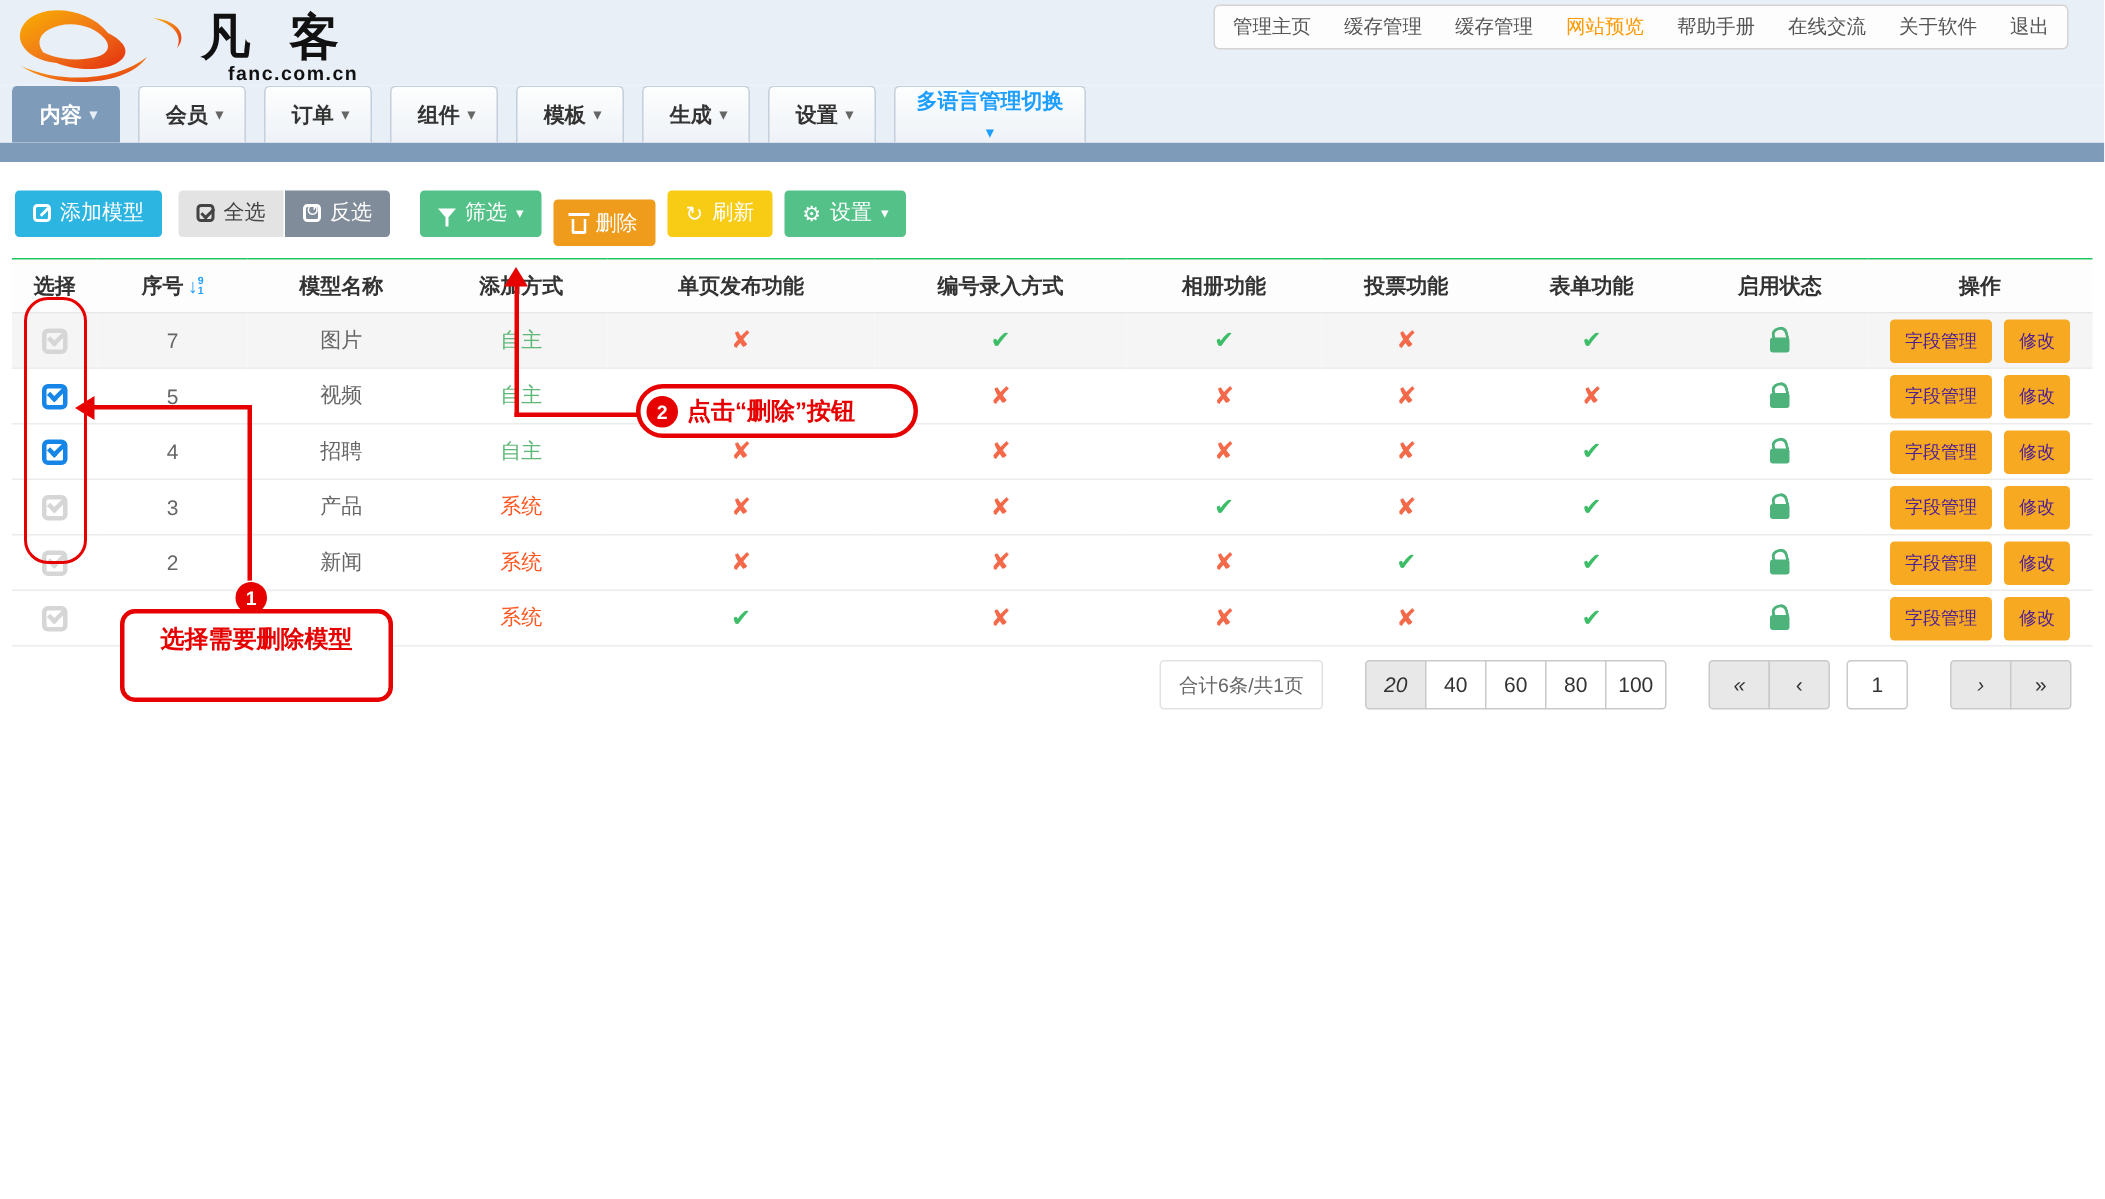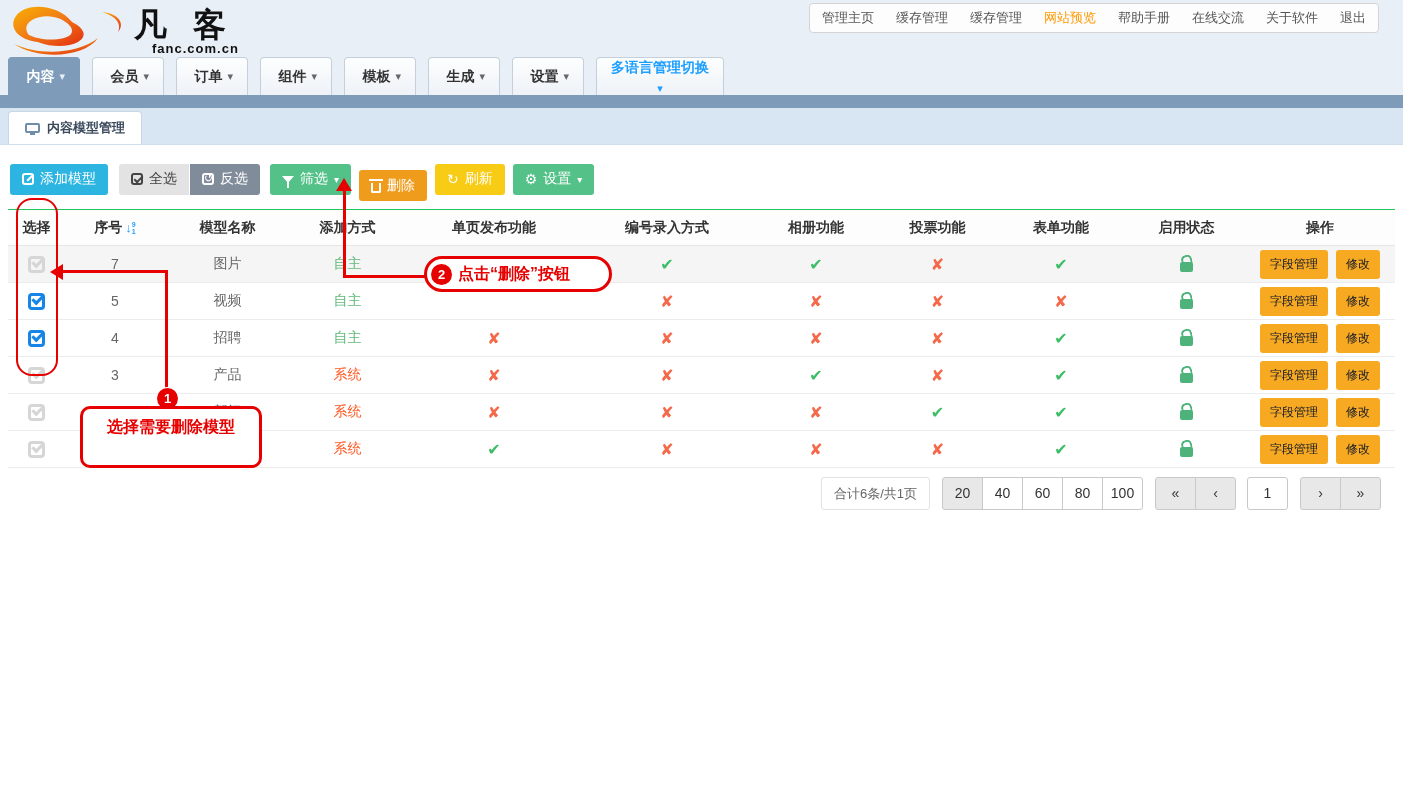--- a/index.html
+++ b/index.html
@@ -37,21 +37,21 @@
   .monitor { position:relative; width:15px; height:10px; border:2px solid #6f8caa; border-radius:2px; display:inline-block; }
   .monitor::after { content:""; position:absolute; left:3px; bottom:-4px; width:5px; height:2px; background:#6f8caa; box-shadow:-2px 2px 0 2px transparent; }
 
   
   .toolbar { padding:12px 0 8px 10px; background:#fff; }
   .t-btn { display:inline-flex; align-items:center; gap:6px; height:31px; padding:0 12px; border:none; border-radius:3px;
            color:#fff; font-size:14px; cursor:pointer; vertical-align:middle; font-family:inherit; }
   .t-btn .caret { font-size:10px; }
   .b-blue  { background:#2db5e2; margin-right:11px; }
   .b-gray  { background:#e3e3e3; color:#444; border-radius:3px 0 0 3px; margin-right:1px; }
-  .b-slate { background:#808c99; border-radius:0 3px 3px 0; margin-right:10px; }
+  .b-slate { background:#808c99; border-radius:0 3px 3px 0; margin-right:20px; }
   .b-green { background:#53c188; margin-right:8px; }
   .b-orange{ background:#ef9c1d; margin-right:8px;margin-top:13px; }
   .b-yellow{ background:#f8cb15; margin-right:8px; }
   
   .sq-ic { position:relative; width:12px; height:12px; border:2px solid currentColor; border-radius:3px; display:inline-block; }
   .sq-ic.pencil::after { content:""; position:absolute; left:2px; top:2px; width:8px; height:2px; background:currentColor; transform:rotate(-45deg); }
   .sq-ic.check::after { content:""; position:absolute; left:1px; top:1px; width:7px; height:3px; border-left:2px solid currentColor; border-bottom:2px solid currentColor; transform:rotate(-45deg); }
   .sq-ic.undo::after { content:"↺"; position:absolute; left:0; top:-3px; font-size:11px; line-height:12px; }
   .funnel { position:relative; width:0; height:0; border-left:6px solid transparent; border-right:6px solid transparent; border-top:7px solid #fff; display:inline-block; }
   .funnel::after { content:""; position:absolute; left:-1px; top:-1px; width:2px; height:6px; background:#fff; }
@@ -70,29 +70,29 @@
   .cb { display:inline-block; width:17px; height:17px; border:3px solid #d6d6d6; border-radius:4px; position:relative; cursor:pointer; vertical-align:middle; }
   .cb::after { content:""; position:absolute; left:1px; top:-1px; width:9px; height:4px; border-left:3px solid #d6d6d6; border-bottom:3px solid #d6d6d6; transform:rotate(-45deg); }
   .cb.selected { border-color:#1586e8; }
   .cb.selected::after { border-color:#1586e8; }
   .method.self { color:#5FB878; }
   .method.system { color:#FF5722; }
   .mark.check { color:#3ebd68; font-weight:bold; font-size:16px; }
   .mark.cross { color:#f4694a; font-weight:bold; font-size:16px; }
   .lock { position:relative; display:inline-block; width:13px; height:10px; background:#4db37a; border-radius:2px; margin-top:8px; cursor:pointer; }
   .lock::before { content:""; position:absolute; left:1px; top:-7px; width:7px; height:7px; border:2.5px solid #4db37a; border-bottom:none; border-radius:5px 5px 0 0; transform:rotate(-14deg); }
-  .op-btn { background:#f7a921; border:none; border-radius:3px; color:#0f172a; font-size:12px; padding:6px 10px; cursor:pointer; font-family:Liberation Sans, sans-serif; }
+  .op-btn { background:#f7a921; border:none; border-radius:3px; color:#4c1d95; font-size:12px; padding:6px 10px; cursor:pointer; font-family:Liberation Sans, sans-serif; }
   .op-btn + .op-btn { margin-left:8px; }
 
   
   .pager { display:flex; justify-content:flex-end; align-items:center; padding:9px 22px 0 0; }
   .pg-info { height:33px; line-height:31px; border:1px solid #e2e2e2; border-radius:3px; padding:0 12px; font-size:13px; color:#666; margin-right:12px; }
   .pg-group { display:flex; margin-right:12px; }
   .pg-btn { min-width:41px; height:33px; line-height:31px; text-align:center; border:1px solid #c9c9c9; background:#fff; font-size:14px; color:#333; margin-left:-1px; cursor:pointer; }
-  .pg-group .pg-btn:first-child { border-radius:3px 0 0 3px; margin-left:0; }
+  .pg-group .pg-btn:first-child { border-radius:3px 0 0 3px; margin-left:16px;font-style:italic; }
   .pg-group .pg-btn:last-child { border-radius:0 3px 3px 0; }
   .pg-btn.active, .pg-btn.dim { background:#e8e8e8; }
   .pg-single { border-radius:3px !important; margin-right:12px; }
   .pg-group.tight { margin-right:0; }
 
   
   .overlay { position:absolute; left:0; top:0; width:100%; height:100%; pointer-events:none; }
   .sel-box { position:absolute; left:16px; top:198px; width:42px; height:178px; border:2px solid #e60000; border-radius:16px; }
   .ln { position:absolute; background:#e60000; }
   .ln-h1 { left:62px; top:270px; width:106px; height:3px; }
@@ -174,26 +174,20 @@
         <span>设置</span>
         <span class="caret">▾</span>
       </div>
     <div class="ntab lang">
         <span>多语言管理切换</span>
         <span class="caret">▾</span>
       </div>
   </div>
   <div class="navstrip"></div>
 
-  <div class="subtabbar">
-    <div class="subtab">
-      <span class="monitor"></span>
-      <span>内容模型管理</span>
-    </div>
-  </div>
 
   <div class="toolbar">
     <button class="t-btn b-blue">
       <span class="sq-ic pencil"></span>
       <span>添加模型</span>
     </button><button class="t-btn b-gray">
       <span class="sq-ic check"></span>
       <span>全选</span>
     </button><button class="t-btn b-slate">
       <span class="sq-ic undo"></span>

